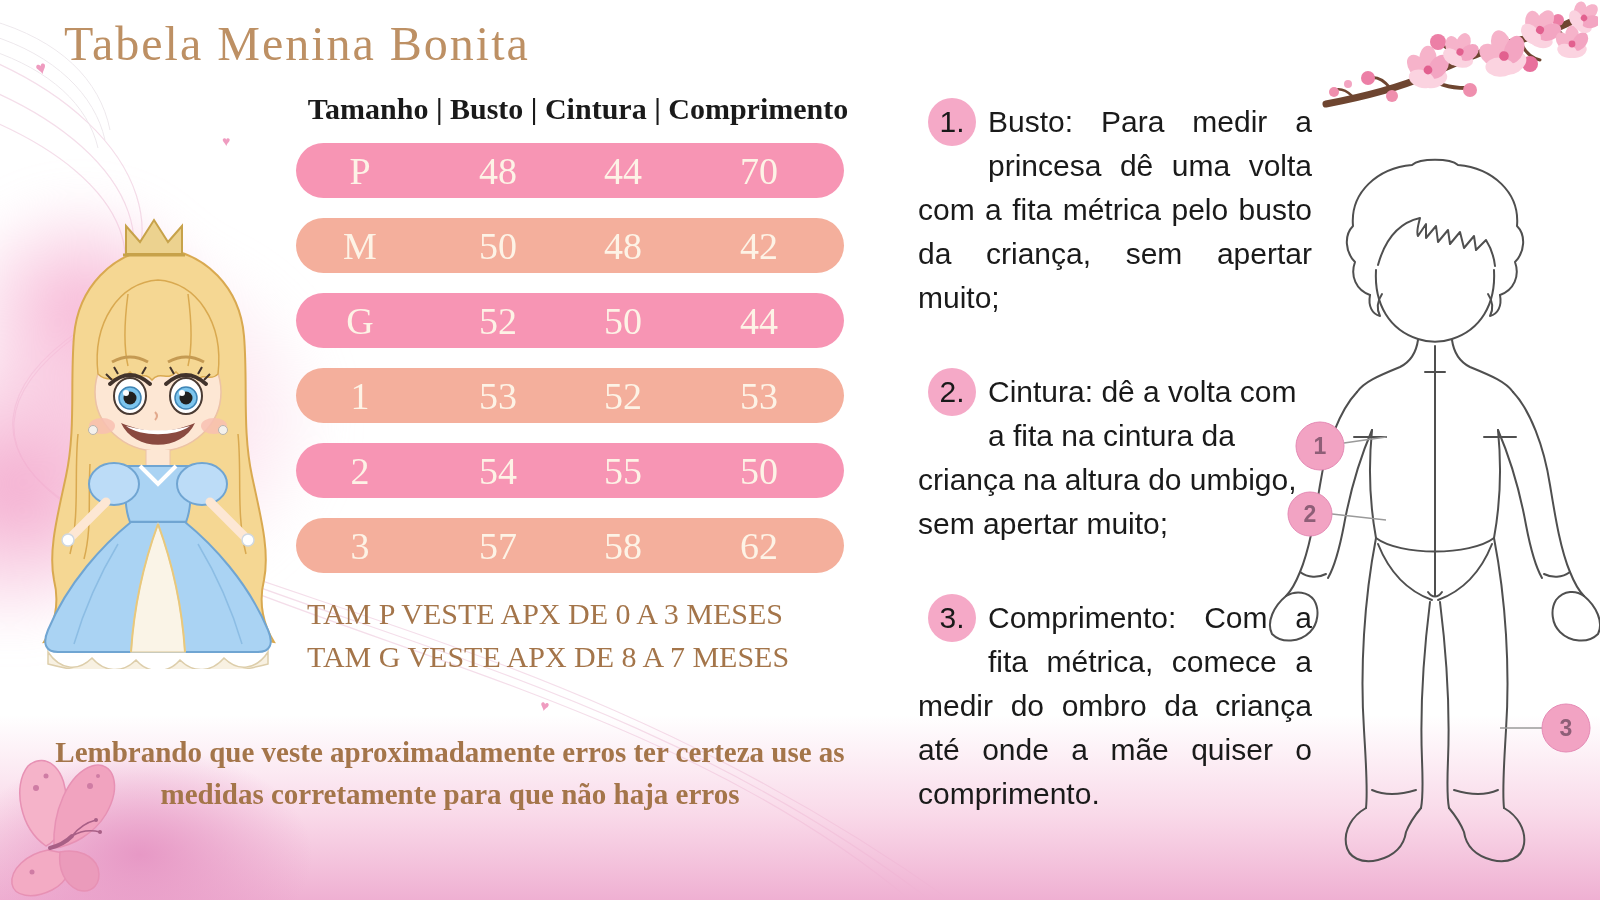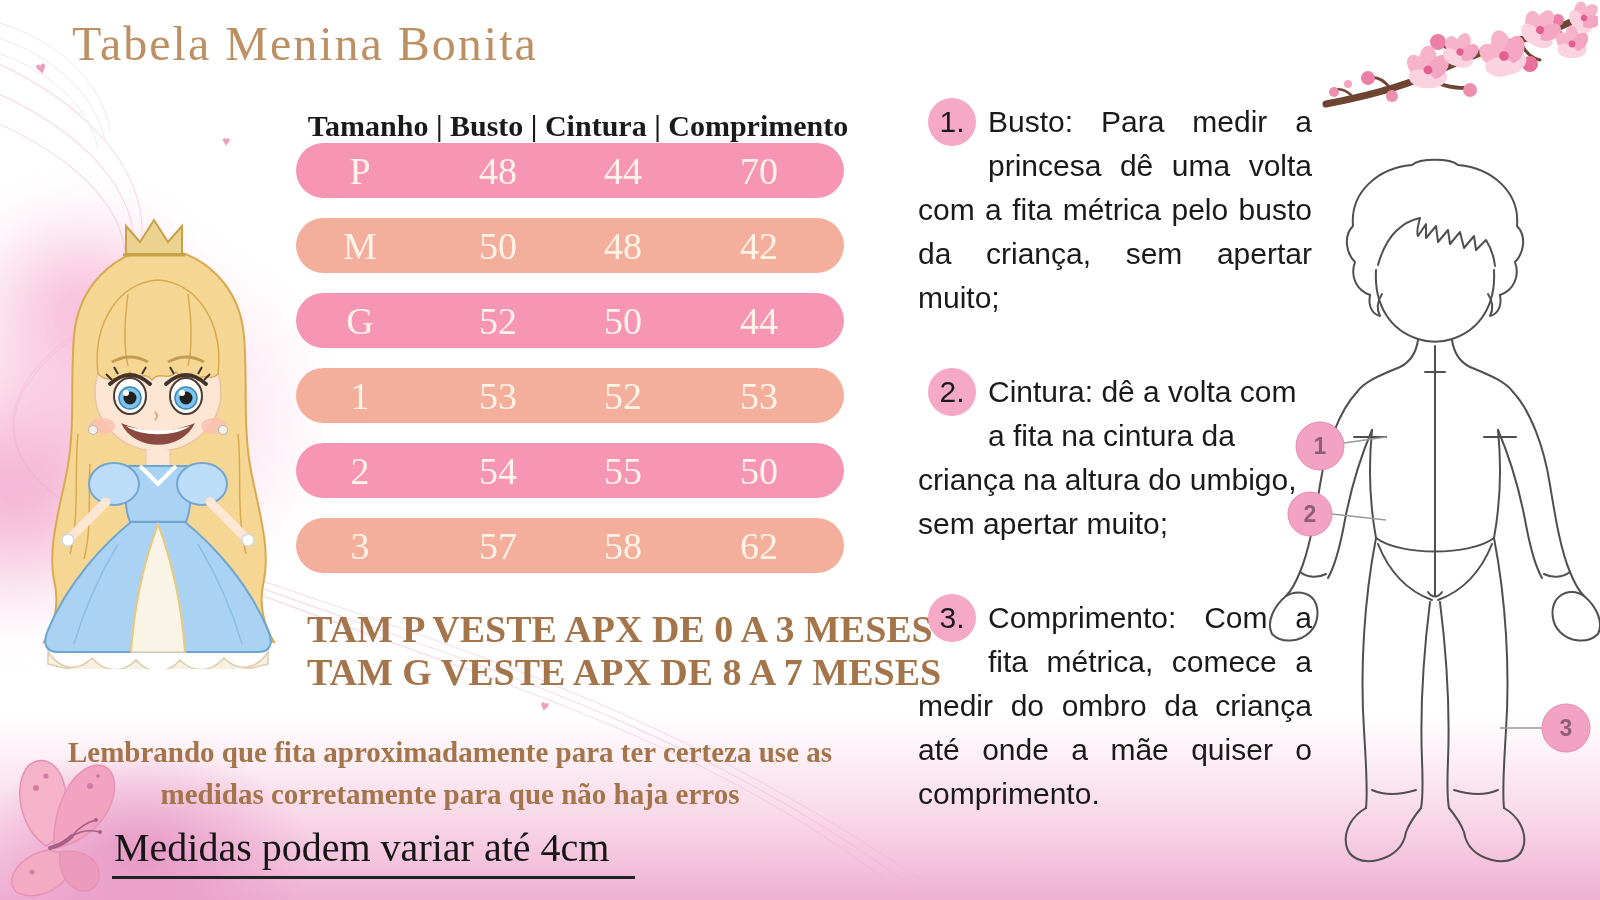--- a/index.html
+++ b/index.html
@@ -11,32 +11,32 @@
     background:
       radial-gradient(190px 170px at 150px 170px, rgba(246,178,211,.9), rgba(246,178,211,0) 70%),
       radial-gradient(230px 210px at 80px 350px, rgba(242,160,200,.85), rgba(242,160,200,0) 70%),
       radial-gradient(270px 250px at 210px 280px, rgba(250,208,227,.95), rgba(250,208,227,0) 72%);}
   .bottom-fade{position:absolute;left:0;right:0;bottom:0;height:185px;z-index:1;
     background:linear-gradient(180deg, rgba(247,203,224,0) 0%, rgba(244,185,214,.55) 55%, #efb0d2 100%);}
   .corner-glow{position:absolute;left:-90px;bottom:-100px;width:460px;height:290px;z-index:1;
     background:radial-gradient(closest-side, rgba(230,150,196,.95), rgba(230,150,196,0) 75%);}
   .heart{position:absolute;z-index:2;color:#ef9cc0;}
   
-  .title{position:absolute;left:72px;top:16px;z-index:3;font-size:48px;letter-spacing:2px;
+  .title{position:absolute;left:64px;top:16px;z-index:3;font-size:48px;letter-spacing:2px;
          color:var(--title_brown);}
-  .thead{position:absolute;left:280px;top:109px;width:596px;z-index:3;text-align:center;
+  .thead{position:absolute;left:280px;top:92px;width:596px;z-index:3;text-align:center;
          font-size:30px;font-weight:bold;color:var(--text_black);}
   .rows{position:absolute;left:296px;top:143px;width:548px;z-index:3;}
   .row{height:55px;border-radius:28px;margin-bottom:20px;display:grid;
        grid-template-columns:128px 148px 102px 170px;align-items:center;text-align:center;
        color:var(--pill_text);font-size:38px;}
   .row.pink{background:var(--pill_pink);}
   .row.peach{background:var(--pill_peach);}
-  .notes{position:absolute;left:307px;top:592px;z-index:3;font-weight:bold;font-size:38px;
-         line-height:43px;color:var(--note_brown);margin-top:16px;}
+  .notes{position:absolute;left:307px;top:592px;z-index:3;font-weight:normal;font-size:30px;
+         line-height:43px;color:var(--note_brown);}
   .reminder{position:absolute;left:28px;top:731px;width:844px;z-index:3;text-align:center;
             font-weight:bold;font-size:29px;line-height:42px;color:var(--note_brown);}
   .disclaimer{position:absolute;left:112px;top:824px;z-index:3;font-size:40px;color:#151515;
               border-bottom:3px solid #222;padding:0 26px 5px 2px;}
   
   .instructions{position:absolute;left:918px;top:100px;width:394px;z-index:3;
                 font-family:"Liberation Sans",sans-serif;font-size:30px;line-height:44px;
                 color:var(--text_black);}
   .instr{margin:0 0 50px 0;}
   .instr.justify{text-align:justify;}
@@ -120,25 +120,24 @@
       <span>62</span>
     </div>
   </div>
 
   <div class="notes">
     <div>TAM P VESTE APX DE 0 A 3 MESES</div>
     <div>TAM G VESTE APX DE 8 A 7 MESES</div>
   </div>
 
   <div class="reminder">
-    <div>Lembrando que fita aproximadamente para ter certeza use as</div>
+    <div>Lembrando que veste aproximadamente erros ter certeza use as</div>
     <div>medidas corretamente para que não haja erros</div>
   </div>
 
-  <div class="disclaimer">Medidas podem variar até 4cm</div>
 
   <div class="instructions">
     <p class="instr justify">
       <span class="badge">1.</span><span>Busto: Para medir a princesa dê uma volta com a fita métrica pelo busto da criança, sem apertar muito;</span>
     </p>
     <p class="instr">
       <span class="badge">2.</span><span>Cintura: dê a volta com a fita na cintura da criança na altura do umbigo, sem apertar muito;</span>
     </p>
     <p class="instr justify">
       <span class="badge">3.</span><span>Comprimento: Com a fita métrica, comece a medir do ombro da criança até onde a mãe quiser o comprimento.</span>

